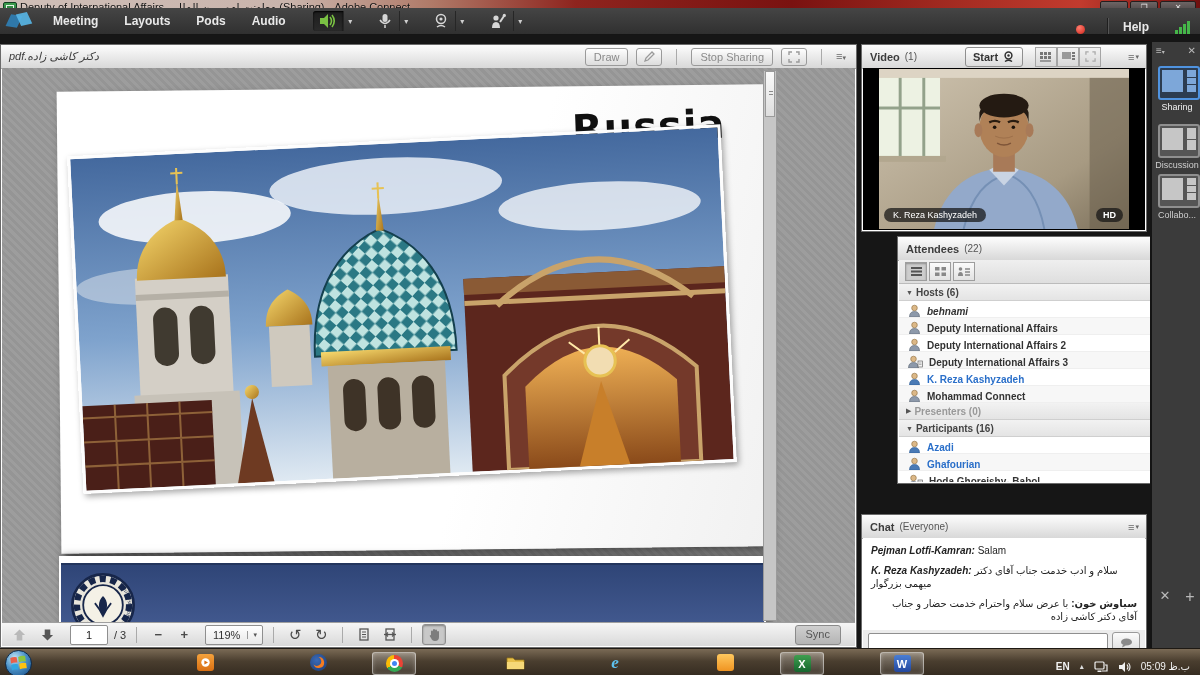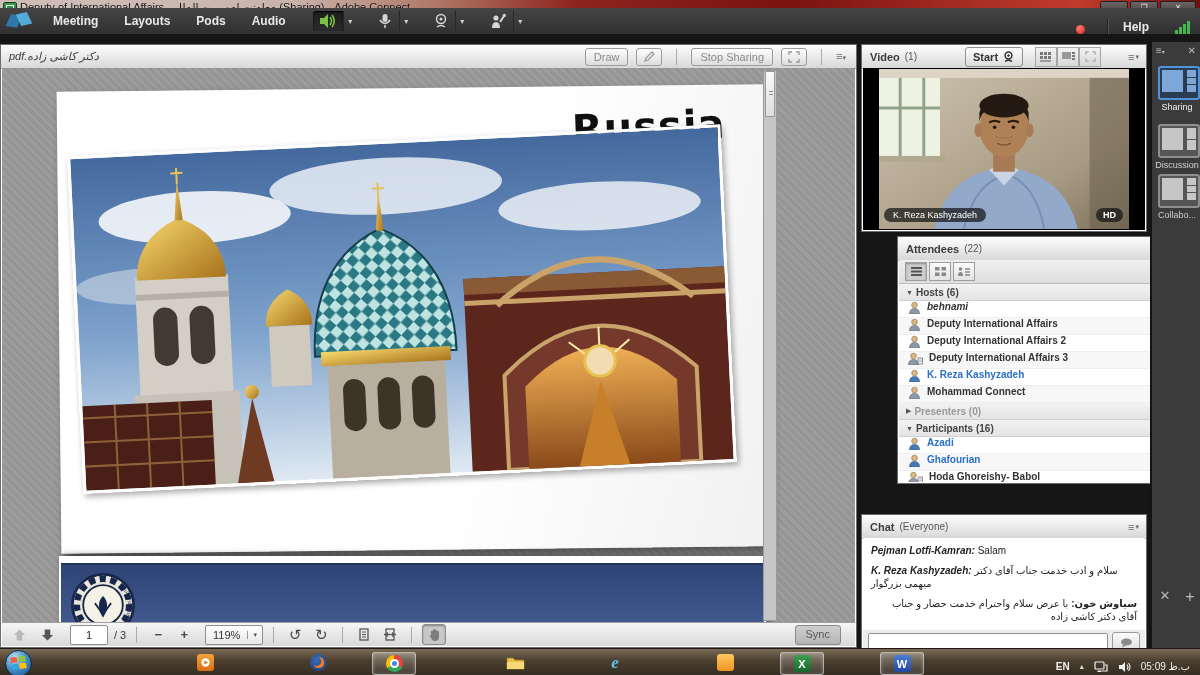--- a/index.html
+++ b/index.html
@@ -67,21 +67,21 @@
   .startbtn{height:18px;background:linear-gradient(#fefefe,#dcdcdc);border:1px solid #8f8f8f;border-radius:3px;display:flex;align-items:center;gap:4px;padding:0 7px;font-size:11px;font-weight:bold;color:#333;margin-left:48px;}
   .vbtn{width:20px;height:18px;border:1px solid #a5a5a5;background:linear-gradient(#f2f2f2,#d8d8d8);display:inline-flex;align-items:center;justify-content:center;}
   
   .att-toolbar{position:absolute;left:1px;right:1px;top:23px;height:23px;background:linear-gradient(#efefef,#dedede);border-bottom:1px solid #bbb;display:flex;align-items:center;padding-left:6px;gap:2px;}
   .tbn{width:20px;height:17px;border:1px solid #9d9d9d;display:inline-flex;align-items:center;justify-content:center;background:linear-gradient(#fbfbfb,#e2e2e2);}
   .tbn.active{background:#cdcdcd;box-shadow:inset 0 1px 2px rgba(0,0,0,.3);}
   .att-list{position:absolute;left:1px;right:1px;top:47px;bottom:1px;background:#fff;overflow:hidden;}
   .group-h{height:16px;background:linear-gradient(#f2f2f2,#e4e4e4);border-bottom:1px solid #cfcfcf;display:flex;align-items:center;font-size:10px;font-weight:bold;color:#444;gap:3px;padding-left:7px;}
   .group-h .tri{font-size:7px;color:#555;}
   .group-h.dim{color:#999;}
-  .arow{height:16px;display:flex;align-items:flex-start;font-size:10px;color:#333;font-weight:bold;gap:6px;padding-left:9px;border-bottom:1px solid #efefef;position:relative;}
+  .arow{height:16px;display:flex;align-items:flex-end;font-size:10px;color:#333;font-weight:bold;gap:6px;padding-left:9px;border-bottom:1px solid #efefef;position:relative;}
   .arow:nth-child(odd){background:#f7f7f7;}
   .arow.blue{color:#2a6fc9;}
   .arow.italic{font-style:italic;}
   .att-scroll{position:absolute;right:8px;top:47px;width:9px;bottom:1px;background:#cfcfcf;border-left:1px solid #b5b5b5;}
   .att-thumb{position:absolute;left:0;right:0;top:0;height:92px;background:#fcfcfc;border:1px solid #b0b0b0;box-sizing:border-box;}
   
   .chat-body{position:absolute;left:1px;right:1px;top:23px;bottom:44px;background:#fff;overflow:hidden;padding:6px 8px;box-sizing:border-box;}
   .msg{font-size:10px;color:#222;margin-bottom:7px;line-height:13px;}
   .msg .mname{font-weight:bold;font-style:italic;}
   .chat-input-row{position:absolute;left:1px;right:1px;bottom:19px;height:25px;background:#ececec;display:flex;align-items:center;padding:0 5px;gap:4px;box-sizing:border-box;}

